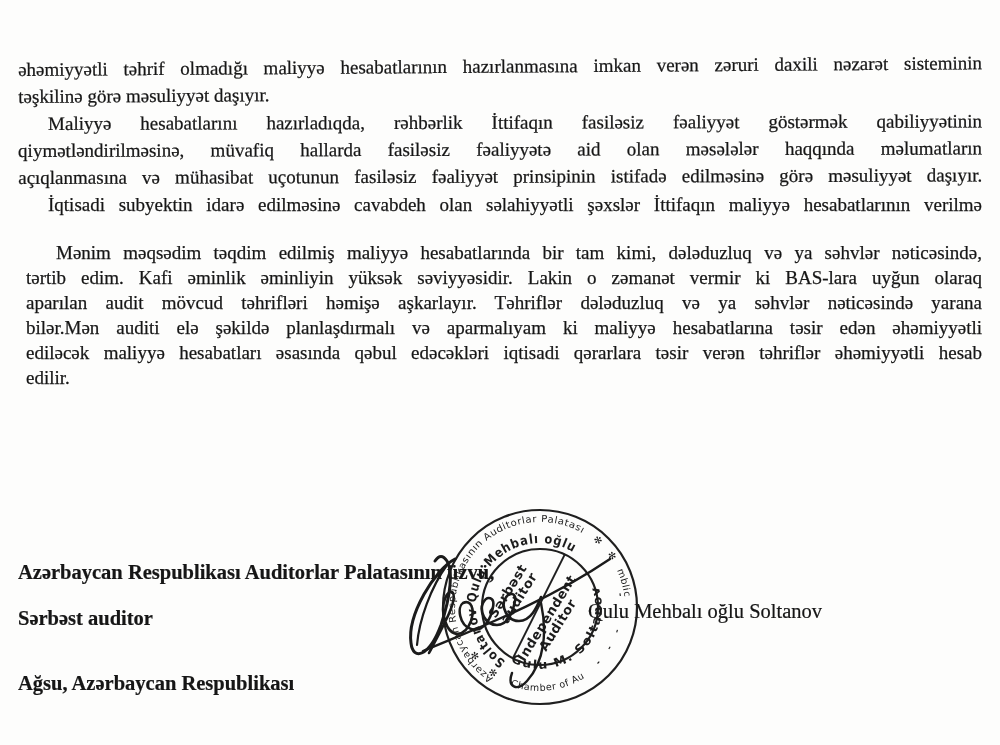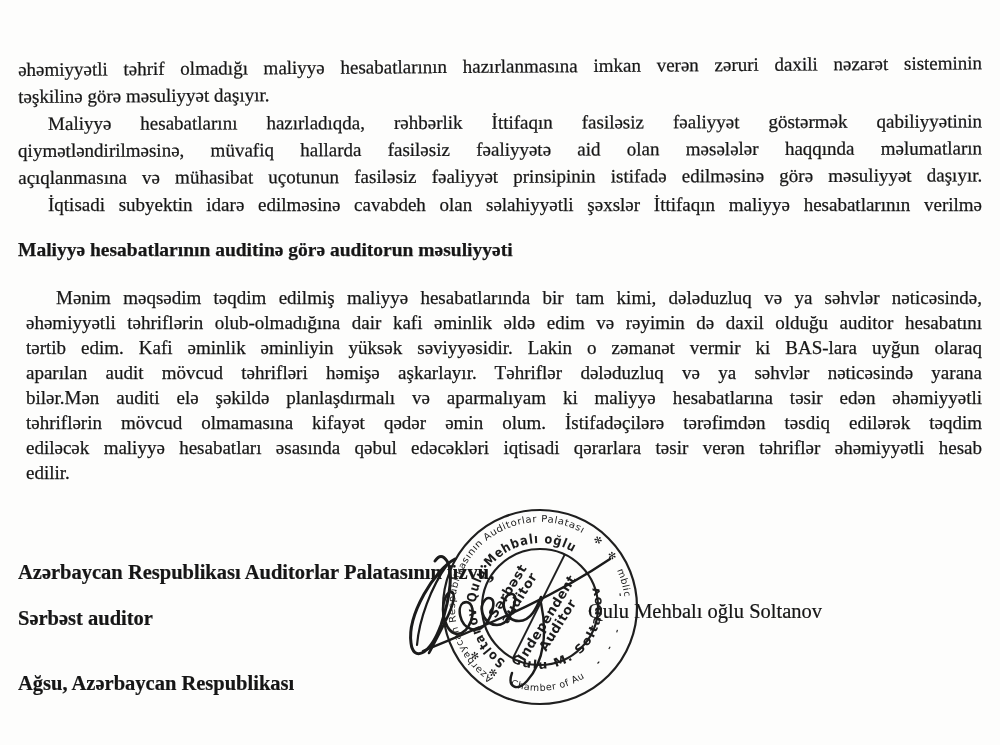--- a/index.html
+++ b/index.html
@@ -68,28 +68,25 @@
       <div class="line last">təşkilinə görə məsuliyyət daşıyır.</div>
     </div>
     <div class="tilt2">
       <div class="line ind">Maliyyə hesabatlarını hazırladıqda, rəhbərlik İttifaqın fasiləsiz fəaliyyət göstərmək qabiliyyətinin</div>
       <div class="line">qiymətləndirilməsinə, müvafiq hallarda fasiləsiz fəaliyyətə aid olan məsələlər haqqında məlumatların</div>
       <div class="line">açıqlanmasına və mühasibat uçotunun fasiləsiz fəaliyyət prinsipinin istifadə edilməsinə görə məsuliyyət daşıyır.</div>
     </div>
     <div>
       <div class="line ind">İqtisadi subyektin idarə edilməsinə cavabdeh olan səlahiyyətli şəxslər İttifaqın maliyyə hesabatlarının verilmə</div>
     </div>
-    <div class="heading">Maliyyə hesabatlarının auditinə görə auditorun məsuliyyəti</div>
     <div class="p4">
       <div class="line ind">Mənim  məqsədim təqdim edilmiş maliyyə hesabatlarında bir tam kimi, dələduzluq və ya səhvlər nəticəsində,</div>
-      <div class="line">əhəmiyyətli təhriflərin olub-olmadığına dair kafi əminlik əldə edim və rəyimin də daxil olduğu auditor hesabatını</div>
       <div class="line">tərtib edim. Kafi əminlik əminliyin yüksək səviyyəsidir. Lakin o zəmanət vermir ki BAS-lara uyğun olaraq</div>
       <div class="line">aparılan audit mövcud təhrifləri həmişə aşkarlayır. Təhriflər dələduzluq və ya səhvlər nəticəsində yarana</div>
       <div class="line">bilər.Mən auditi elə şəkildə planlaşdırmalı və aparmalıyam ki maliyyə hesabatlarına təsir edən əhəmiyyətli</div>
-      <div class="line">təhriflərin mövcud olmamasına kifayət qədər əmin olum. İstifadəçilərə tərəfimdən təsdiq edilərək təqdim</div>
       <div class="line">ediləcək maliyyə hesabatları əsasında qəbul edəcəkləri iqtisadi qərarlara təsir verən təhriflər əhəmiyyətli hesab</div>
       <div class="line last">edilir.</div>
     </div>
   </div>
 
   <div class="sig-line member">Azərbaycan Respublikası Auditorlar Palatasının üzvü,</div>
   <div class="sig-line role">Sərbəst auditor</div>
   <div class="signatory">Qulu Mehbalı oğlu Soltanov</div>
   <div class="sig-line city">Ağsu, Azərbaycan Respublikası</div>
 

